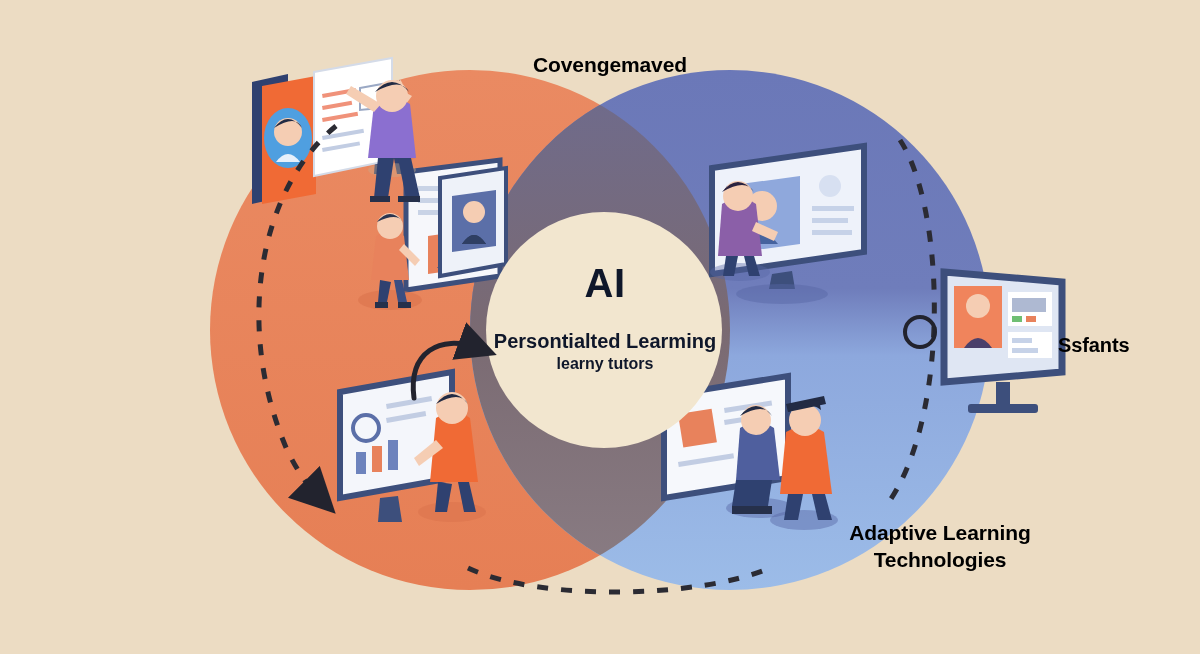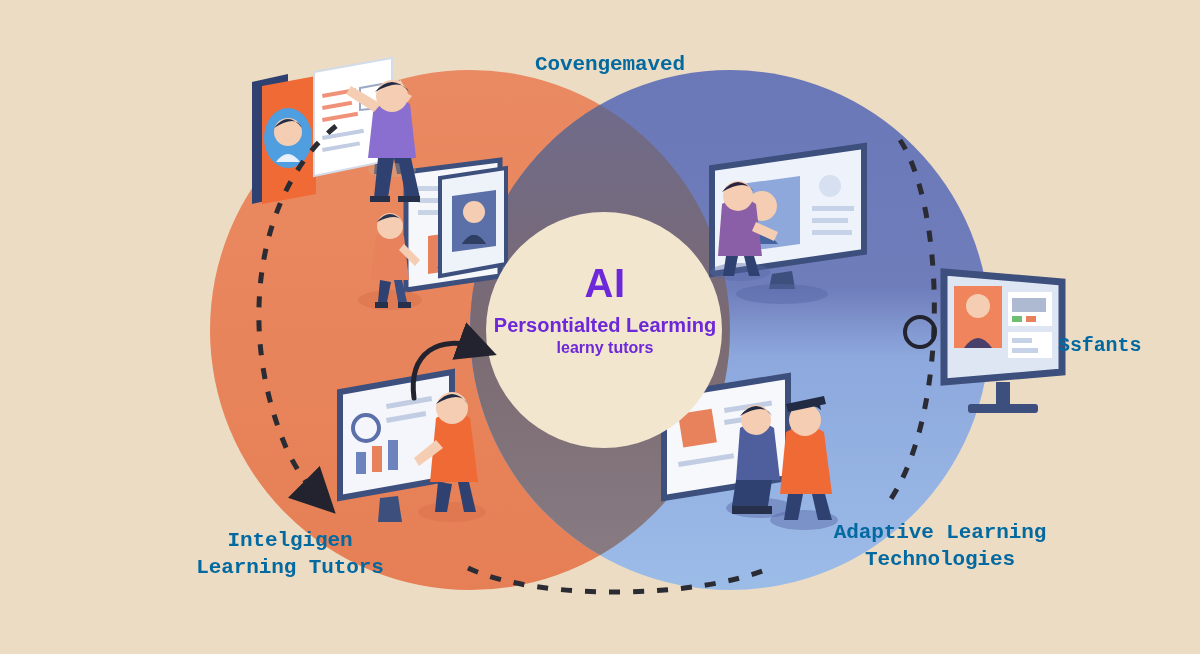--- a/index.html
+++ b/index.html
@@ -18,26 +18,25 @@
     overflow: hidden;
   }
   .venn-svg {
     position: absolute;
     left: 0; top: 0;
     width: 1200px;
     height: 654px;
   }
   .label {
     position: absolute;
-    color: #0369a1;
+    color: #000000;
     font-weight: bold;
     line-height: 1.28;
     letter-spacing: -0.1px;
     white-space: pre-line;
-    font-family: Liberation Mono, monospace;
   }
   #title-top {
     left: 470px; top: 52px;
     width: 280px;
     text-align: center;
     font-size: 21px;
   }
   #label-top-right {
     left: 830px; top: 80px;
     width: 260px;
@@ -66,32 +65,32 @@
     left: 1058px; top: 333px;
     width: 130px;
     text-align: left;
     font-size: 20px;
   }
   #center-group {
     position: absolute;
     left: 470px; top: 262px;
     width: 270px;
     text-align: center;
-    color: #6d28d9;
+    color: #0f172a;
   }
   #center-ai {
     font-size: 40px;
     font-weight: bold;
     line-height: 1.05;
     letter-spacing: 0.5px;
   }
   #center-line1 {
     font-size: 20px;
     font-weight: bold;
-    margin-top: 8px;
+    margin-top: 24px;
     line-height: 1.3;
   }
   #center-line2 {
     font-size: 16px;
     font-weight: bold;
     line-height: 1.3;
   }
 </style>
 </head>
 <body>
@@ -309,22 +308,20 @@
 
     <path d="M468 568 C540 602, 700 598, 770 568" fill="none" stroke="#2b2b33" stroke-width="5" stroke-dasharray="11 13" stroke-linecap="butt"></path>
 
     <path d="M414 398 C408 352, 440 334, 478 348" fill="none" stroke="#22232e" stroke-width="5" stroke-linecap="round" marker-end="url(#arrowhead-dark2)"></path>
   </svg>
 
   <div class="label" id="title-top">Covengemaved</div>
 
 
 
-  <div class="label" id="label-bottom-left">Intelgigen
-Learning Tutors</div>
 
   <div class="label" id="label-bottom-right">Adaptive Learning
 Technologies</div>
 
   <div class="label" id="label-right">Ssfants</div>
 
   <div id="center-group">
     <div id="center-ai">AI</div>
     <div id="center-line1">Persontialted Learming</div>
     <div id="center-line2">learny tutors</div>

